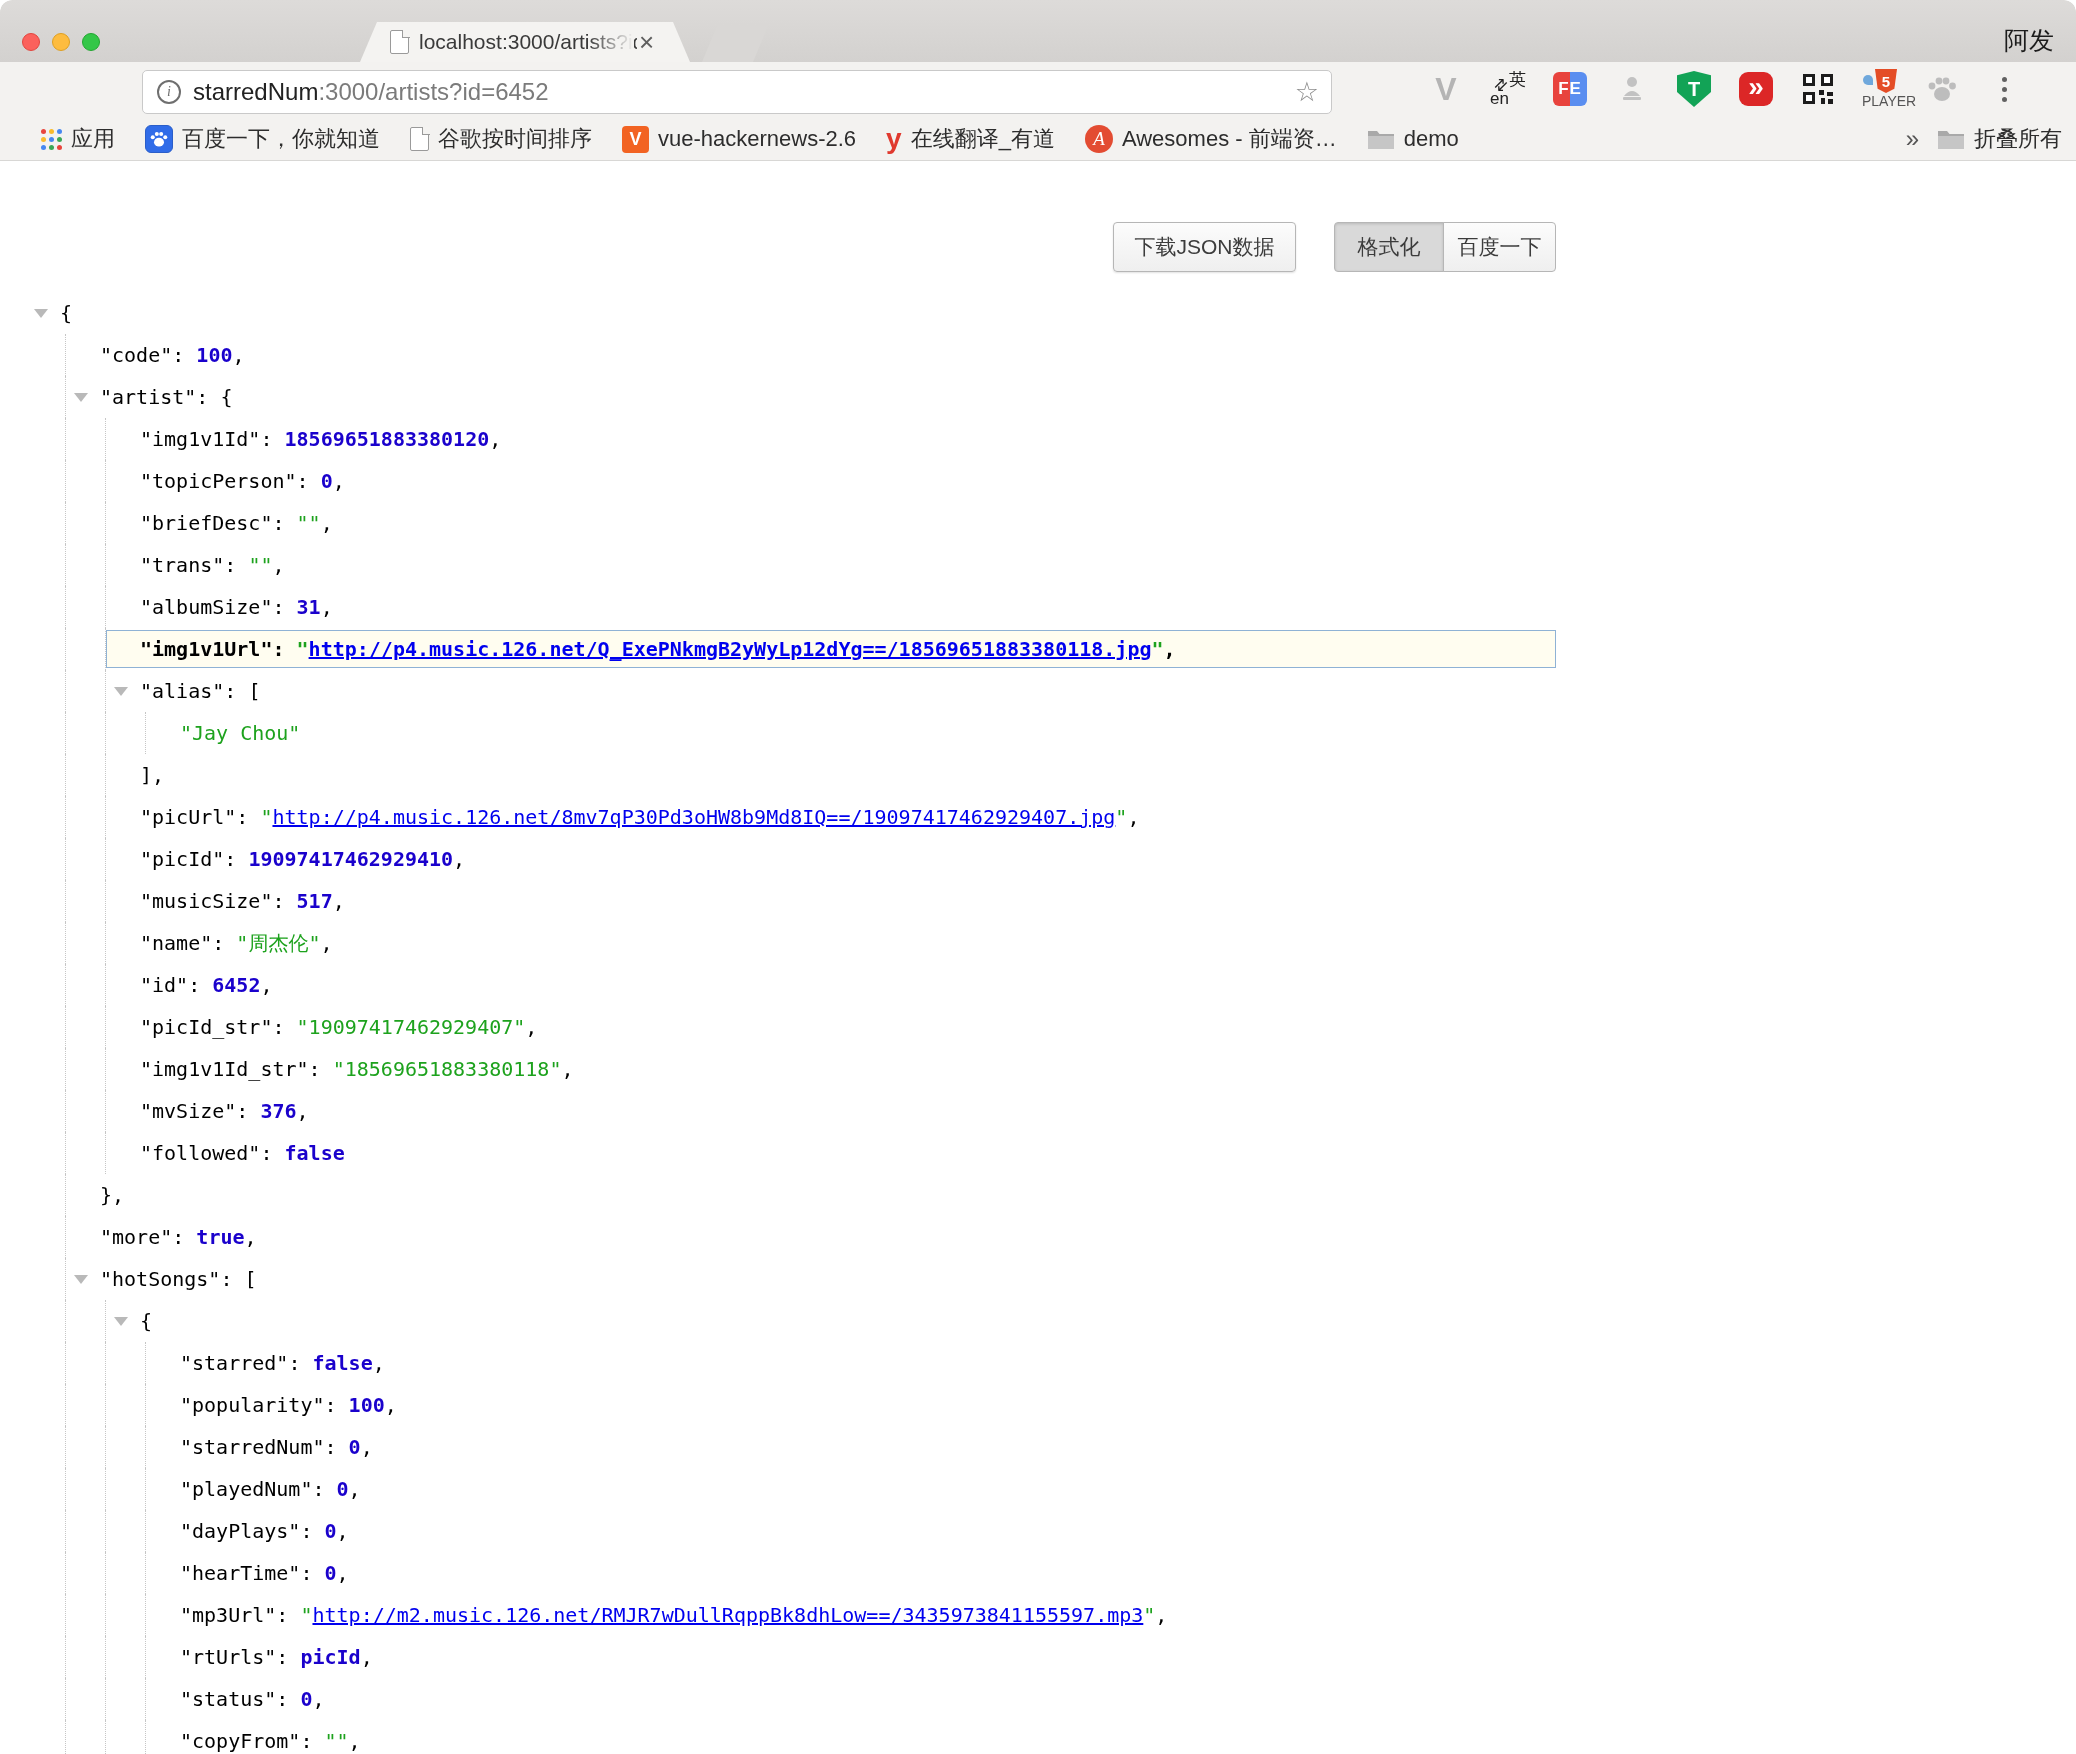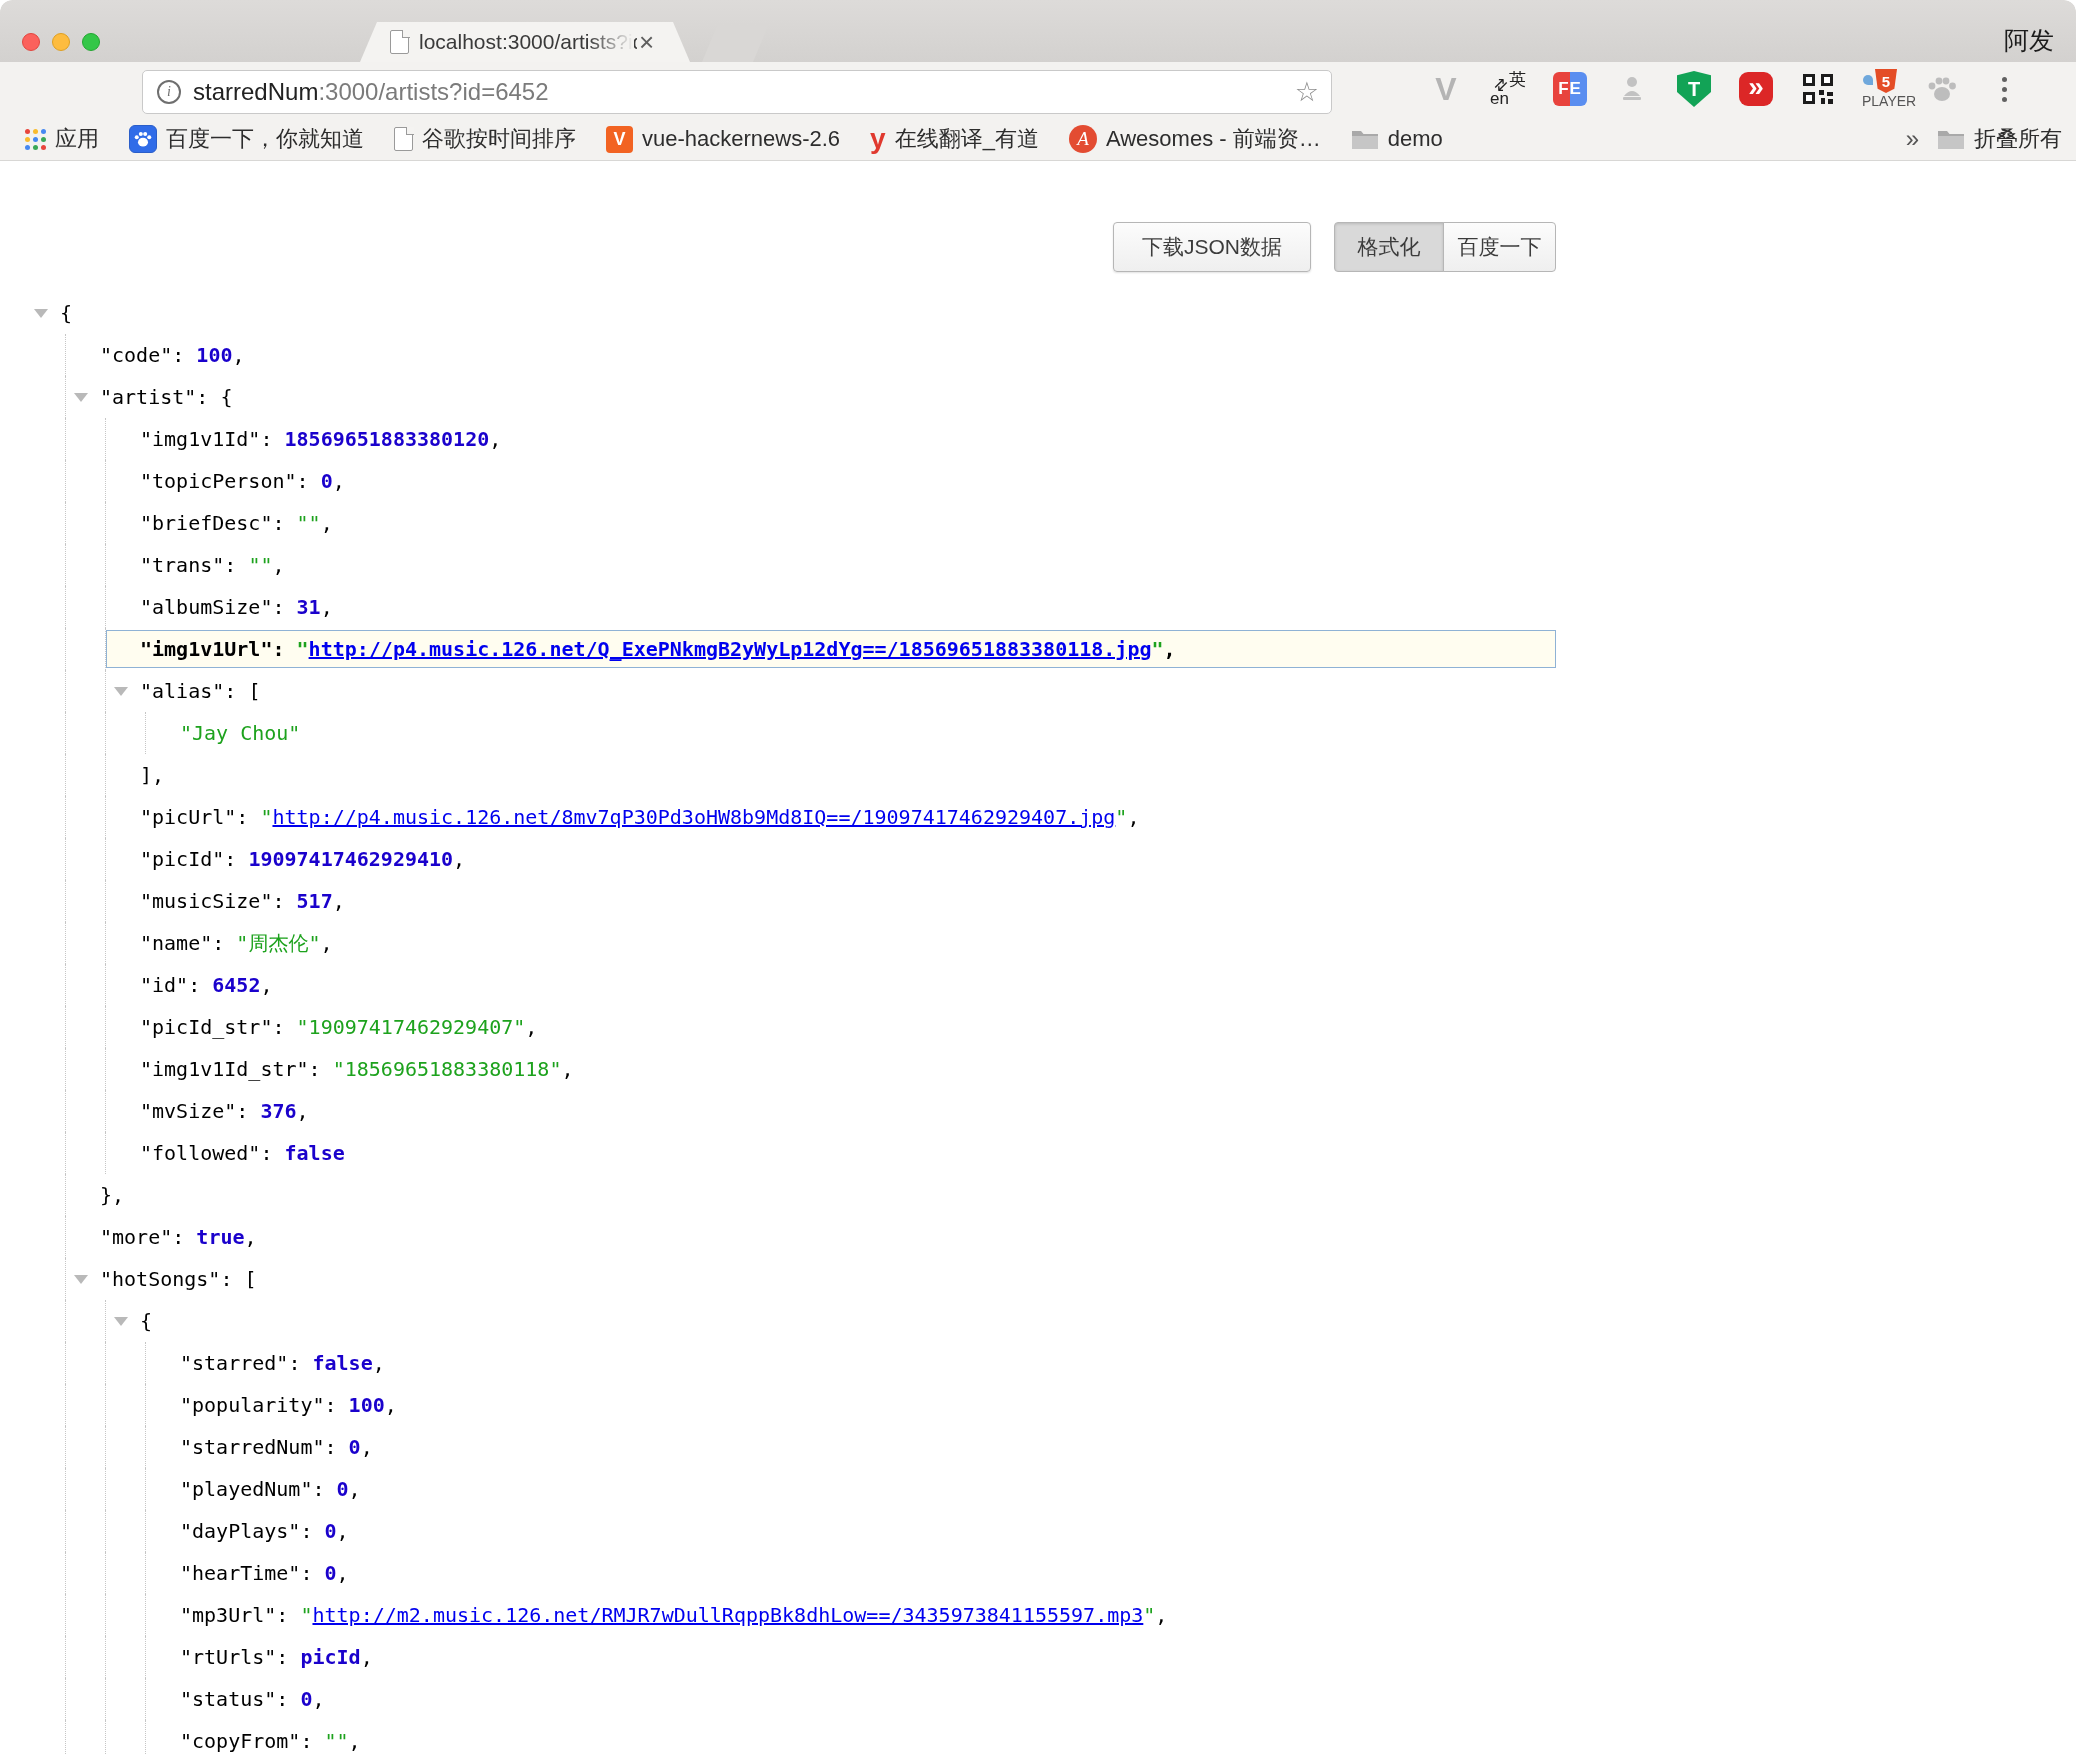--- a/index.html
+++ b/index.html
@@ -43,32 +43,32 @@
   .ext-tm{width:34px;height:36px;background:#12a356;clip-path:polygon(50% 0,100% 12%,100% 58%,50% 100%,0 58%,0 12%);color:#fff;font-weight:bold;font-size:20px;display:flex;align-items:center;justify-content:center;}
   .ext-ff{width:34px;height:34px;border-radius:9px;background:#dc2727;color:#fff;font-weight:bold;font-size:28px;display:flex;align-items:center;justify-content:center;line-height:26px;padding-bottom:4px;box-sizing:border-box;}
   .ext-h5{width:36px;height:36px;position:relative;}
   .ext-h5 .five{position:absolute;right:1px;top:-2px;width:22px;height:24px;background:#e44d26;clip-path:polygon(0 0,100% 0,88% 82%,50% 100%,12% 82%);color:#fff;font-size:15px;font-weight:bold;display:flex;align-items:center;justify-content:center;}
   .ext-h5 .lab{position:absolute;left:0;bottom:-2px;font-size:14px;color:#555;letter-spacing:0;}
   .ext-h5 .bird{position:absolute;left:1px;top:4px;width:10px;height:10px;background:#6fa8dc;border-radius:50% 50% 0 50%;}
   .ext-menu{display:flex;flex-direction:column;gap:5px;align-items:center;}
   .ext-menu i{width:5px;height:5px;border-radius:50%;background:#616161;}
   
   .bmbar{position:absolute;left:0;top:118px;width:100%;height:42px;background:#f3f2f0;border-bottom:1px solid #d8d7d5;display:flex;align-items:center;}
-  .bm-items{display:flex;align-items:center;gap:30px;padding-left:24px;}
+  .bm-items{display:flex;align-items:center;gap:30px;padding-left:8px;margin-left:32px;}
   .bm{display:flex;align-items:center;gap:9px;font-size:22px;color:#2d2d2d;white-space:nowrap;}
   .bm-right{position:absolute;right:14px;top:0;height:42px;display:flex;align-items:center;gap:18px;}
   .bm-chevron{font-size:24px;color:#555;}
   .ic-vue{width:27px;height:27px;border-radius:4px;background:#f26322;color:#fff;font-weight:bold;font-size:18px;display:flex;align-items:center;justify-content:center;}
   .ic-youdao{color:#e0392e;font-weight:bold;font-size:28px;line-height:26px;}
   .ic-awesomes{width:28px;height:28px;border-radius:50%;background:#e34c32;color:#fff;font-size:19px;font-style:italic;font-family:"Liberation Serif",serif;display:flex;align-items:center;justify-content:center;}
   .ic-baidu{width:28px;height:28px;border-radius:6px;background:#306ce8;border:1.5px solid #2a5ec9;box-sizing:border-box;display:flex;align-items:center;justify-content:center;}
   
   .content{position:absolute;left:0;top:161px;width:100%;height:1593px;background:#fff;}
   .btn{position:absolute;box-sizing:border-box;height:50px;border:1px solid #b6b6b6;background:linear-gradient(#fcfcfc,#efefef);font-size:21px;color:#3c3c3c;display:flex;align-items:center;justify-content:center;font-family:inherit;}
-  .btn-download{left:1113px;top:61px;width:198px;border-radius:4px;box-shadow:0 1px 2px rgba(0,0,0,.12);text-align:right;}
+  .btn-download{left:1113px;top:61px;width:183px;border-radius:4px;box-shadow:0 1px 2px rgba(0,0,0,.12);text-align:right;}
   .btn-format{left:1334px;top:61px;width:110px;border-radius:4px 0 0 4px;background:#d9d9d9;box-shadow:inset 0 1px 3px rgba(0,0,0,.15);}
   .btn-collapse{left:1443px;top:61px;width:113px;border-radius:0 4px 4px 0;}
   
   .json-view{position:absolute;left:0;top:292px;width:100%;font-family:"DejaVu Sans Mono","Liberation Mono",monospace;font-size:20px;}
   .line{position:relative;height:42px;line-height:42px;white-space:pre;}
   .guide{position:absolute;top:0;bottom:0;border-left:1px dotted #c6c6c6;z-index:1;}
   .tri{position:absolute;top:17px;width:0;height:0;border-left:7px solid transparent;border-right:7px solid transparent;border-top:9px solid #b9b9b9;z-index:3;}
   .lc{position:relative;z-index:2;display:block;}
   .jk{color:#000;}
   .jp{color:#000;}

